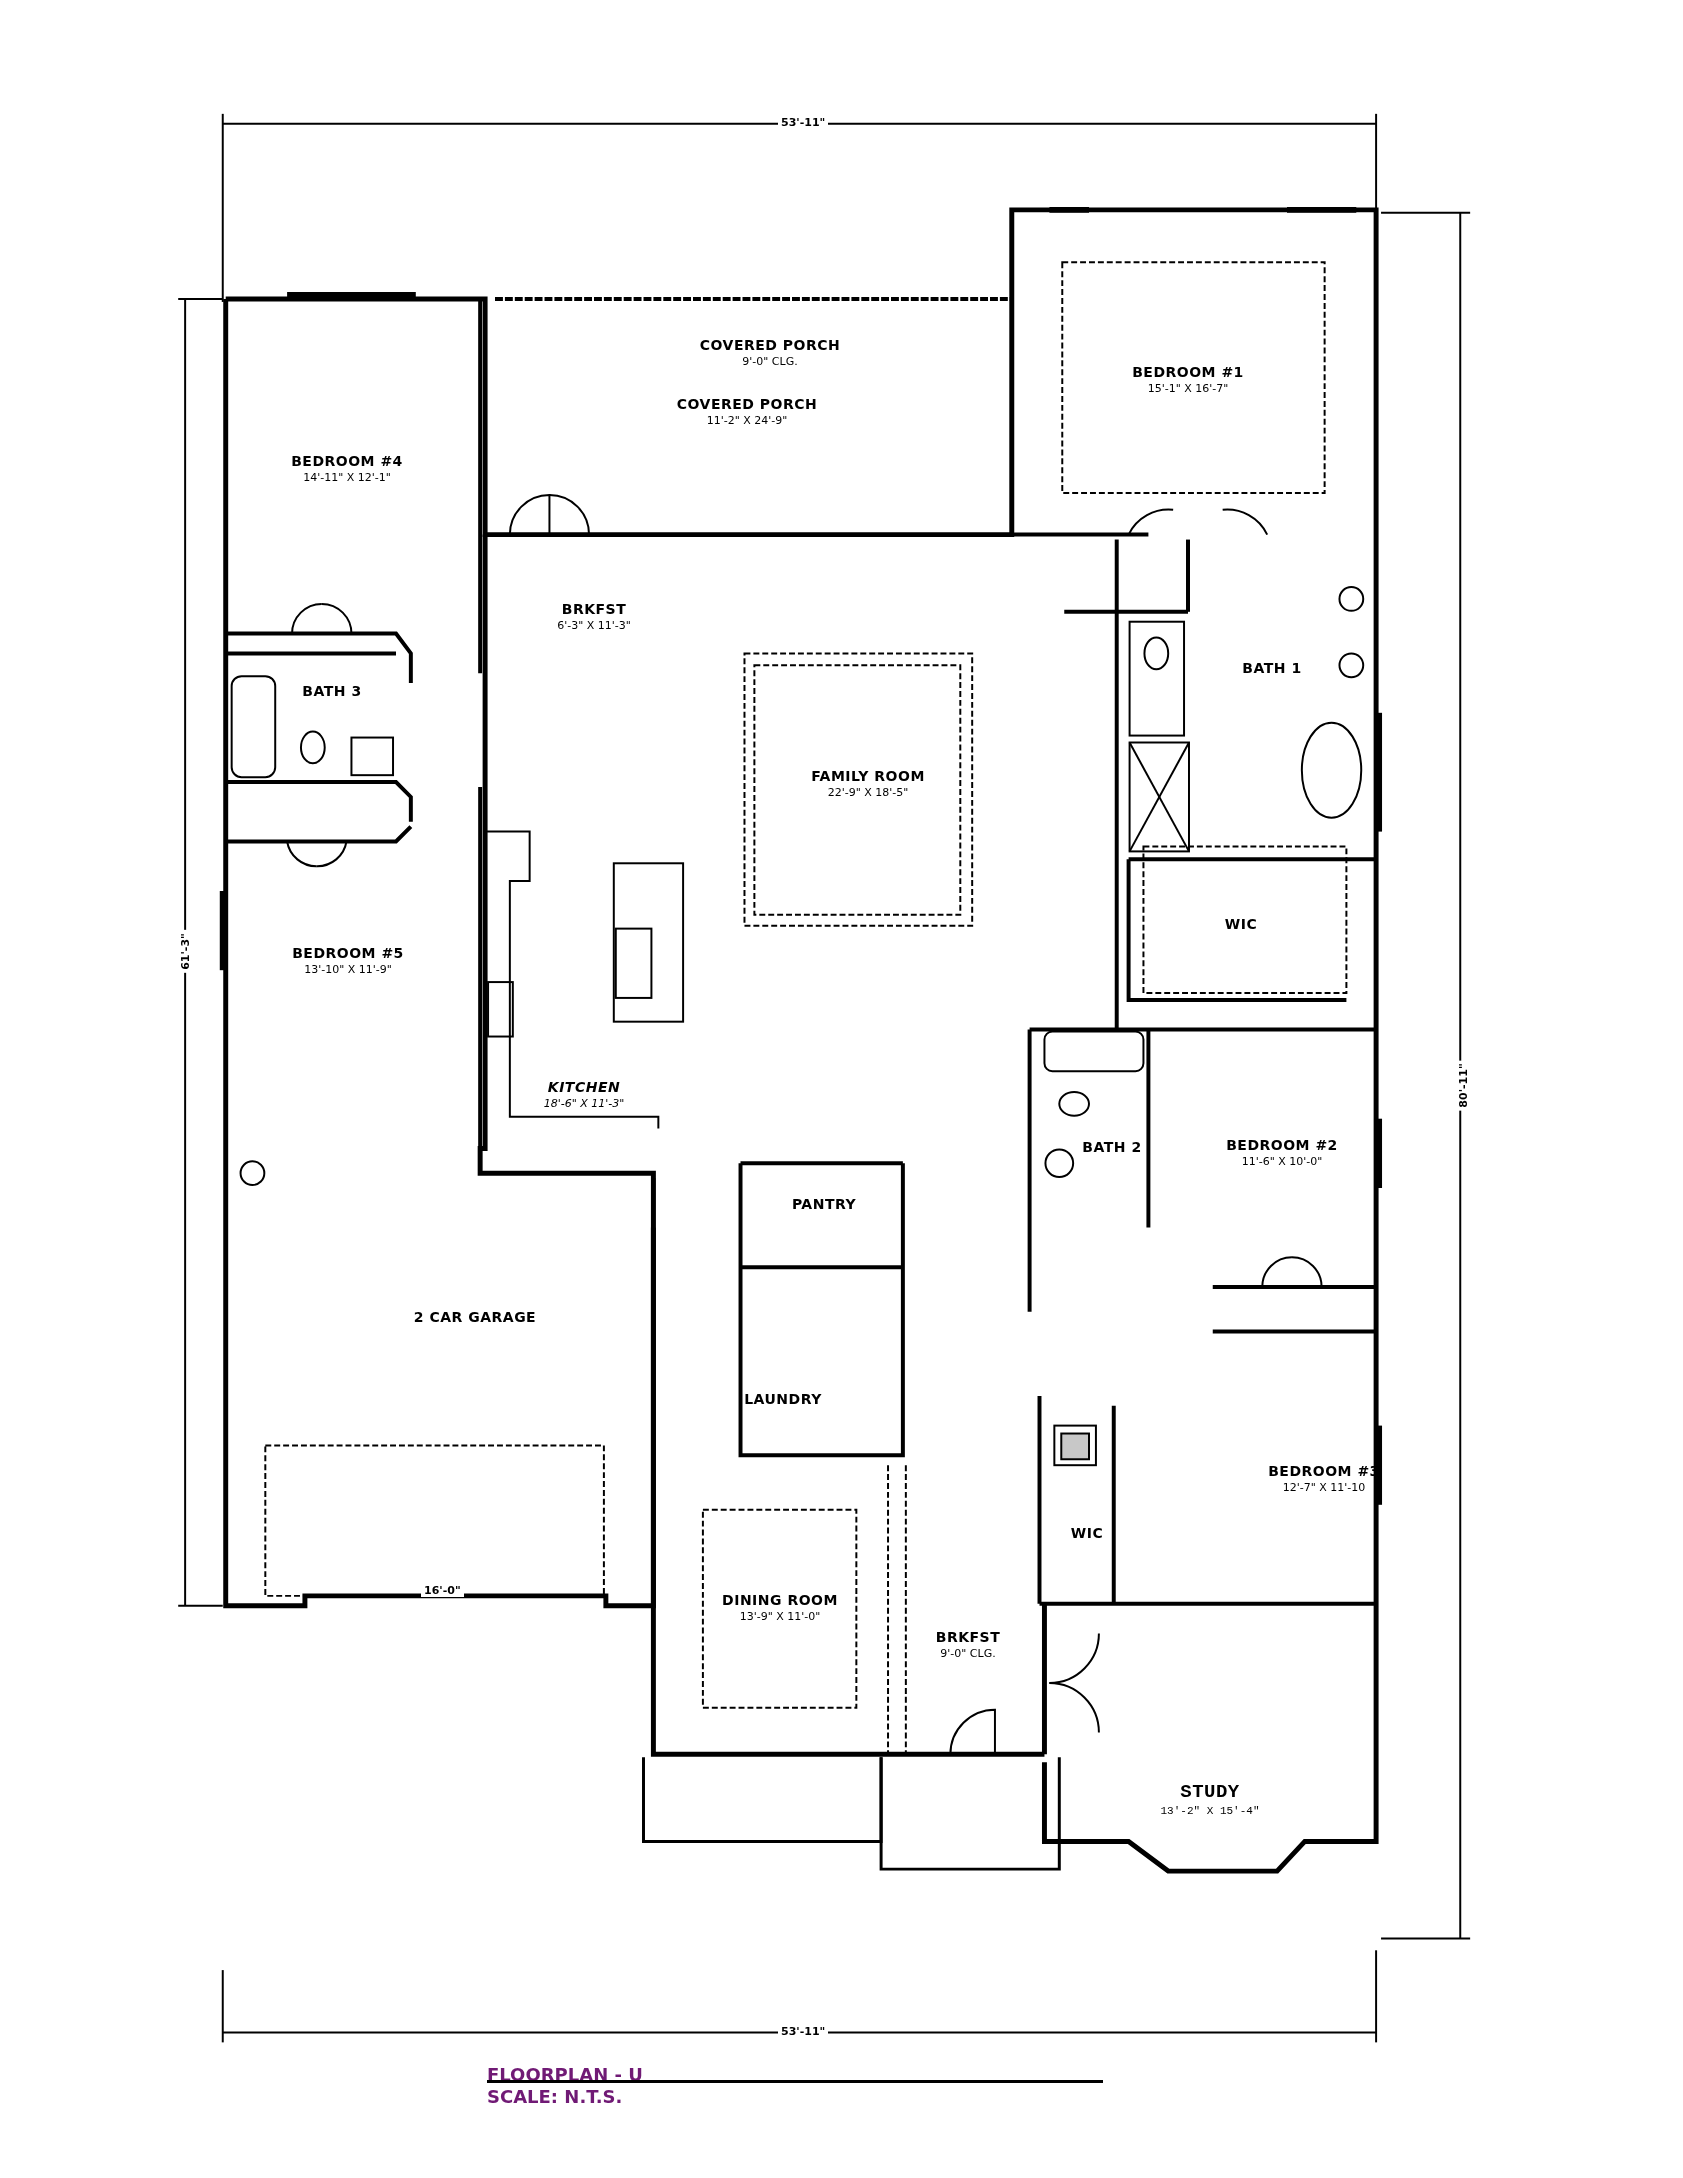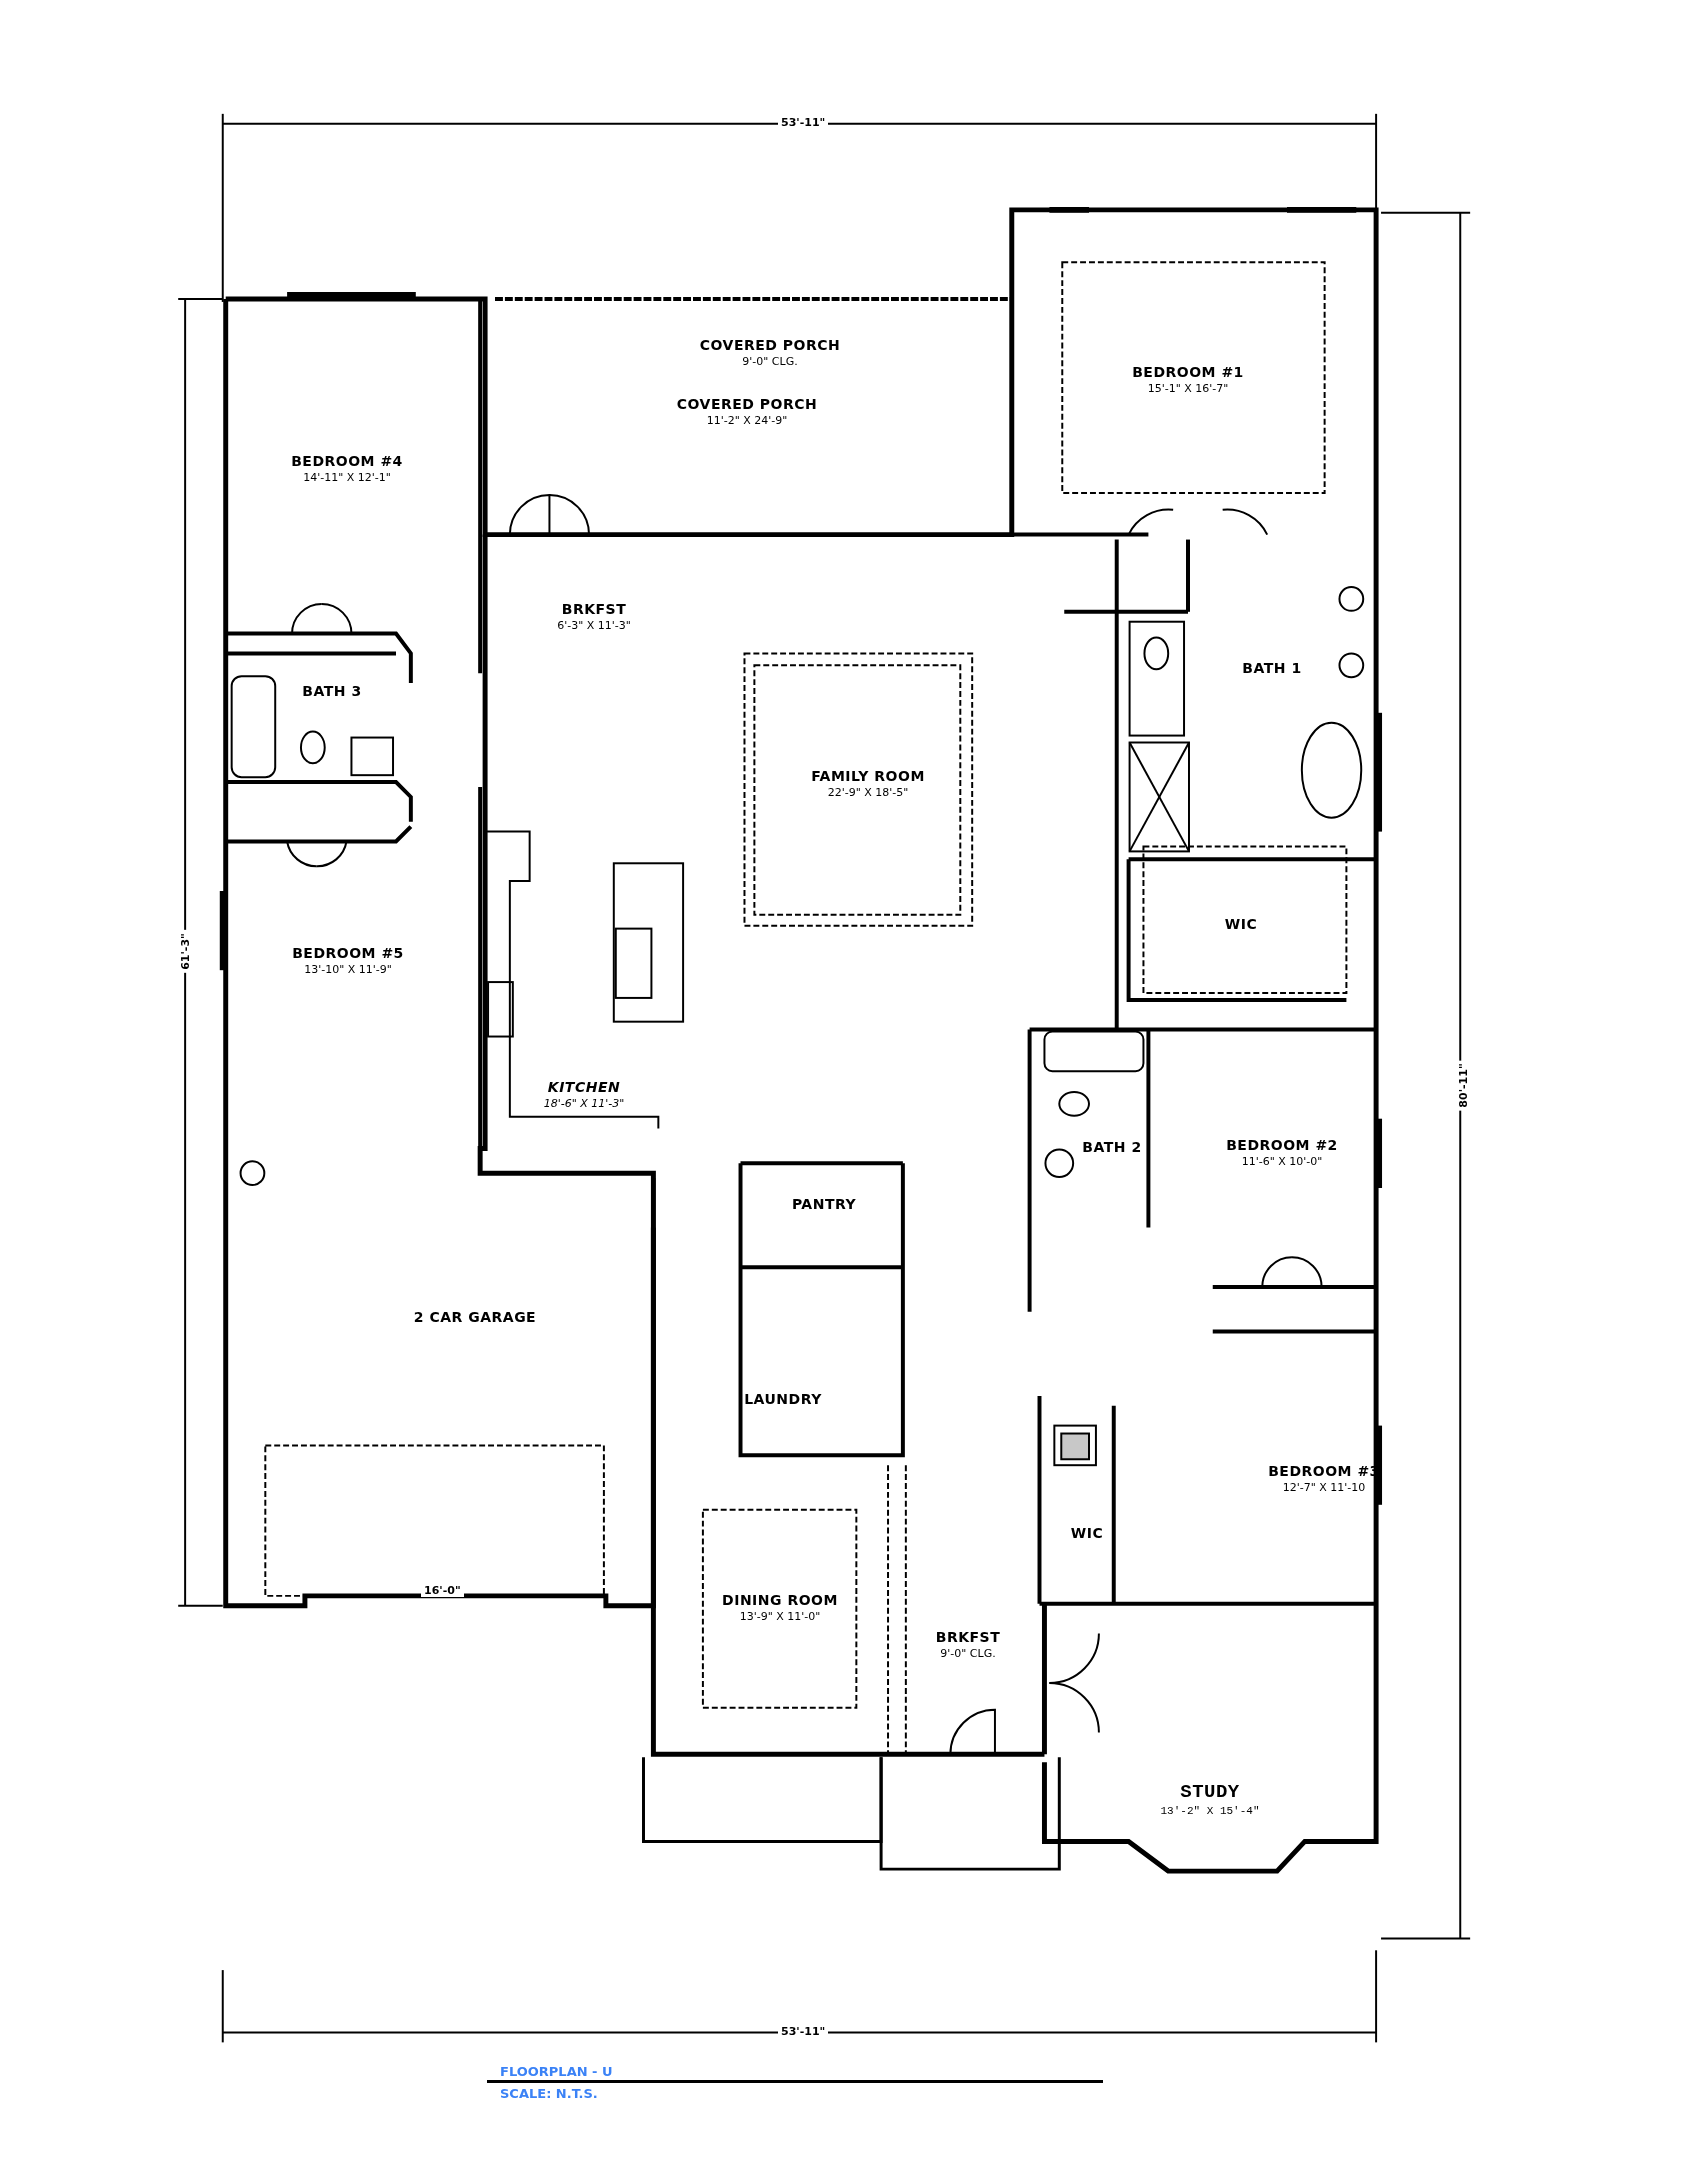--- a/index.html
+++ b/index.html
@@ -4,21 +4,21 @@
 <style>
   html,body{margin:0;padding:0;background:#ffffff;}
   body{width:1683px;height:2178px;position:relative;overflow:hidden;font-family:"DejaVu Sans",sans-serif;}
   svg{position:absolute;left:0;top:0;}
   .lbl{position:absolute;text-align:center;transform:translateX(-50%);color:#000;font-family:"DejaVu Sans",sans-serif;font-weight:bold;line-height:1.25;white-space:nowrap;}
   .lbl .n{font-size:14px;letter-spacing:0.5px;display:block;}
   .lbl .d{font-size:11px;display:block;font-weight:normal;}
   .big .n{font-size:19px;}
   .dim{position:absolute;background:#fff;font-size:11px;font-weight:bold;padding:0 3px;color:#000;font-family:"DejaVu Sans",sans-serif;}
   .vdim{transform:rotate(-90deg);transform-origin:center;}
-  .title{position:absolute;left:500px;font-family:"DejaVu Sans",sans-serif;font-size:13px;font-weight:bold;color:#3b82f6;}
+  .title{position:absolute;left:487px;font-family:"DejaVu Sans",sans-serif;font-size:18px;font-weight:bold;color:#701a75;}
 </style>
 </head>
 <body>
 
 <svg width="1683" height="2178" viewBox="0 0 1700 2200">
   <g stroke="#000" fill="none">
 
     <g stroke-width="2">
       <line x1="225" y1="125" x2="1390" y2="125"></line>
       <line x1="225" y1="115" x2="225" y2="305"></line>

